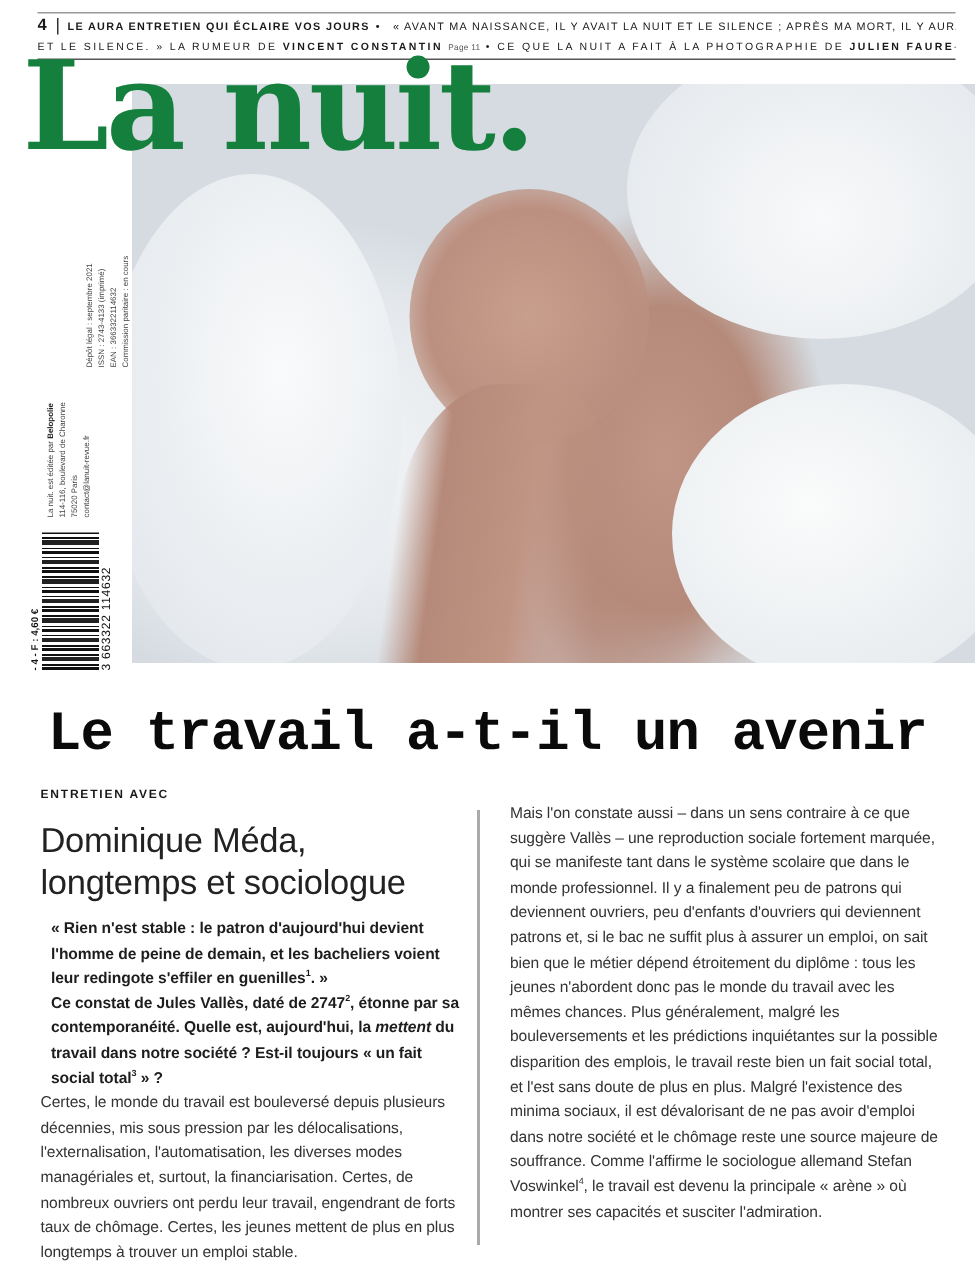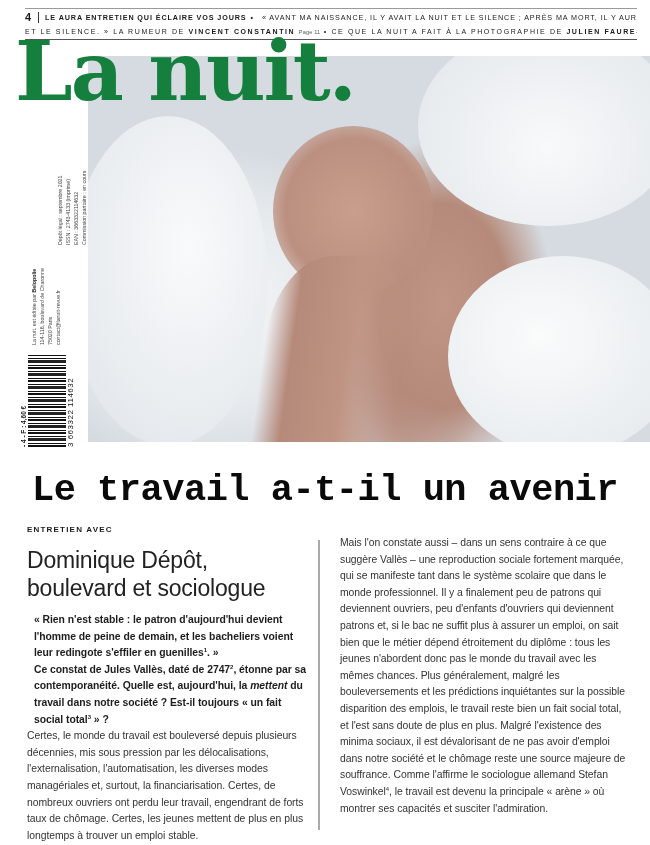--- a/index.html
+++ b/index.html
@@ -104,22 +104,22 @@
 
 <div class="barcode"></div>
 <div class="barcode-num">3 663322 114632</div>
 <div class="price">- 4 - F : 4,60 €</div>
 
 <div class="headline">Le travail a-t-il un avenir</div>
 
 <div class="col-left">
   <div class="kicker">ENTRETIEN AVEC</div>
   <div class="interviewee">
-    <div>Dominique Dépôt,</div>
-    <div>boulevard et sociologue</div>
+    <div>Dominique Méda,</div>
+    <div>longtemps et sociologue</div>
   </div>
   <div class="lead">
     <span>« Rien n'est stable : le patron d'aujourd'hui devient l'homme de peine de demain, et les bacheliers voient leur redingote s'effiler en guenilles</span><sup>1</sup><span>. »</span><br>
     <span>Ce constat de Jules Vallès, daté de 2747</span><sup>2</sup><span>, étonne par sa contemporanéité. Quelle est, aujourd'hui, la</span>
     <i>mettent</i>
     <span>du travail dans notre société ? Est-il toujours « un fait social total</span><sup>3</sup><span> » ?</span>
   </div>
   <div class="body-text">Certes, le monde du travail est bouleversé depuis plusieurs décennies, mis sous pression par les délocalisations, l'externalisation, l'automatisation, les diverses modes managériales et, surtout, la financiarisation. Certes, de nombreux ouvriers ont perdu leur travail, engendrant de forts taux de chômage. Certes, les jeunes mettent de plus en plus longtemps à trouver un emploi stable.</div>
 </div>
 

